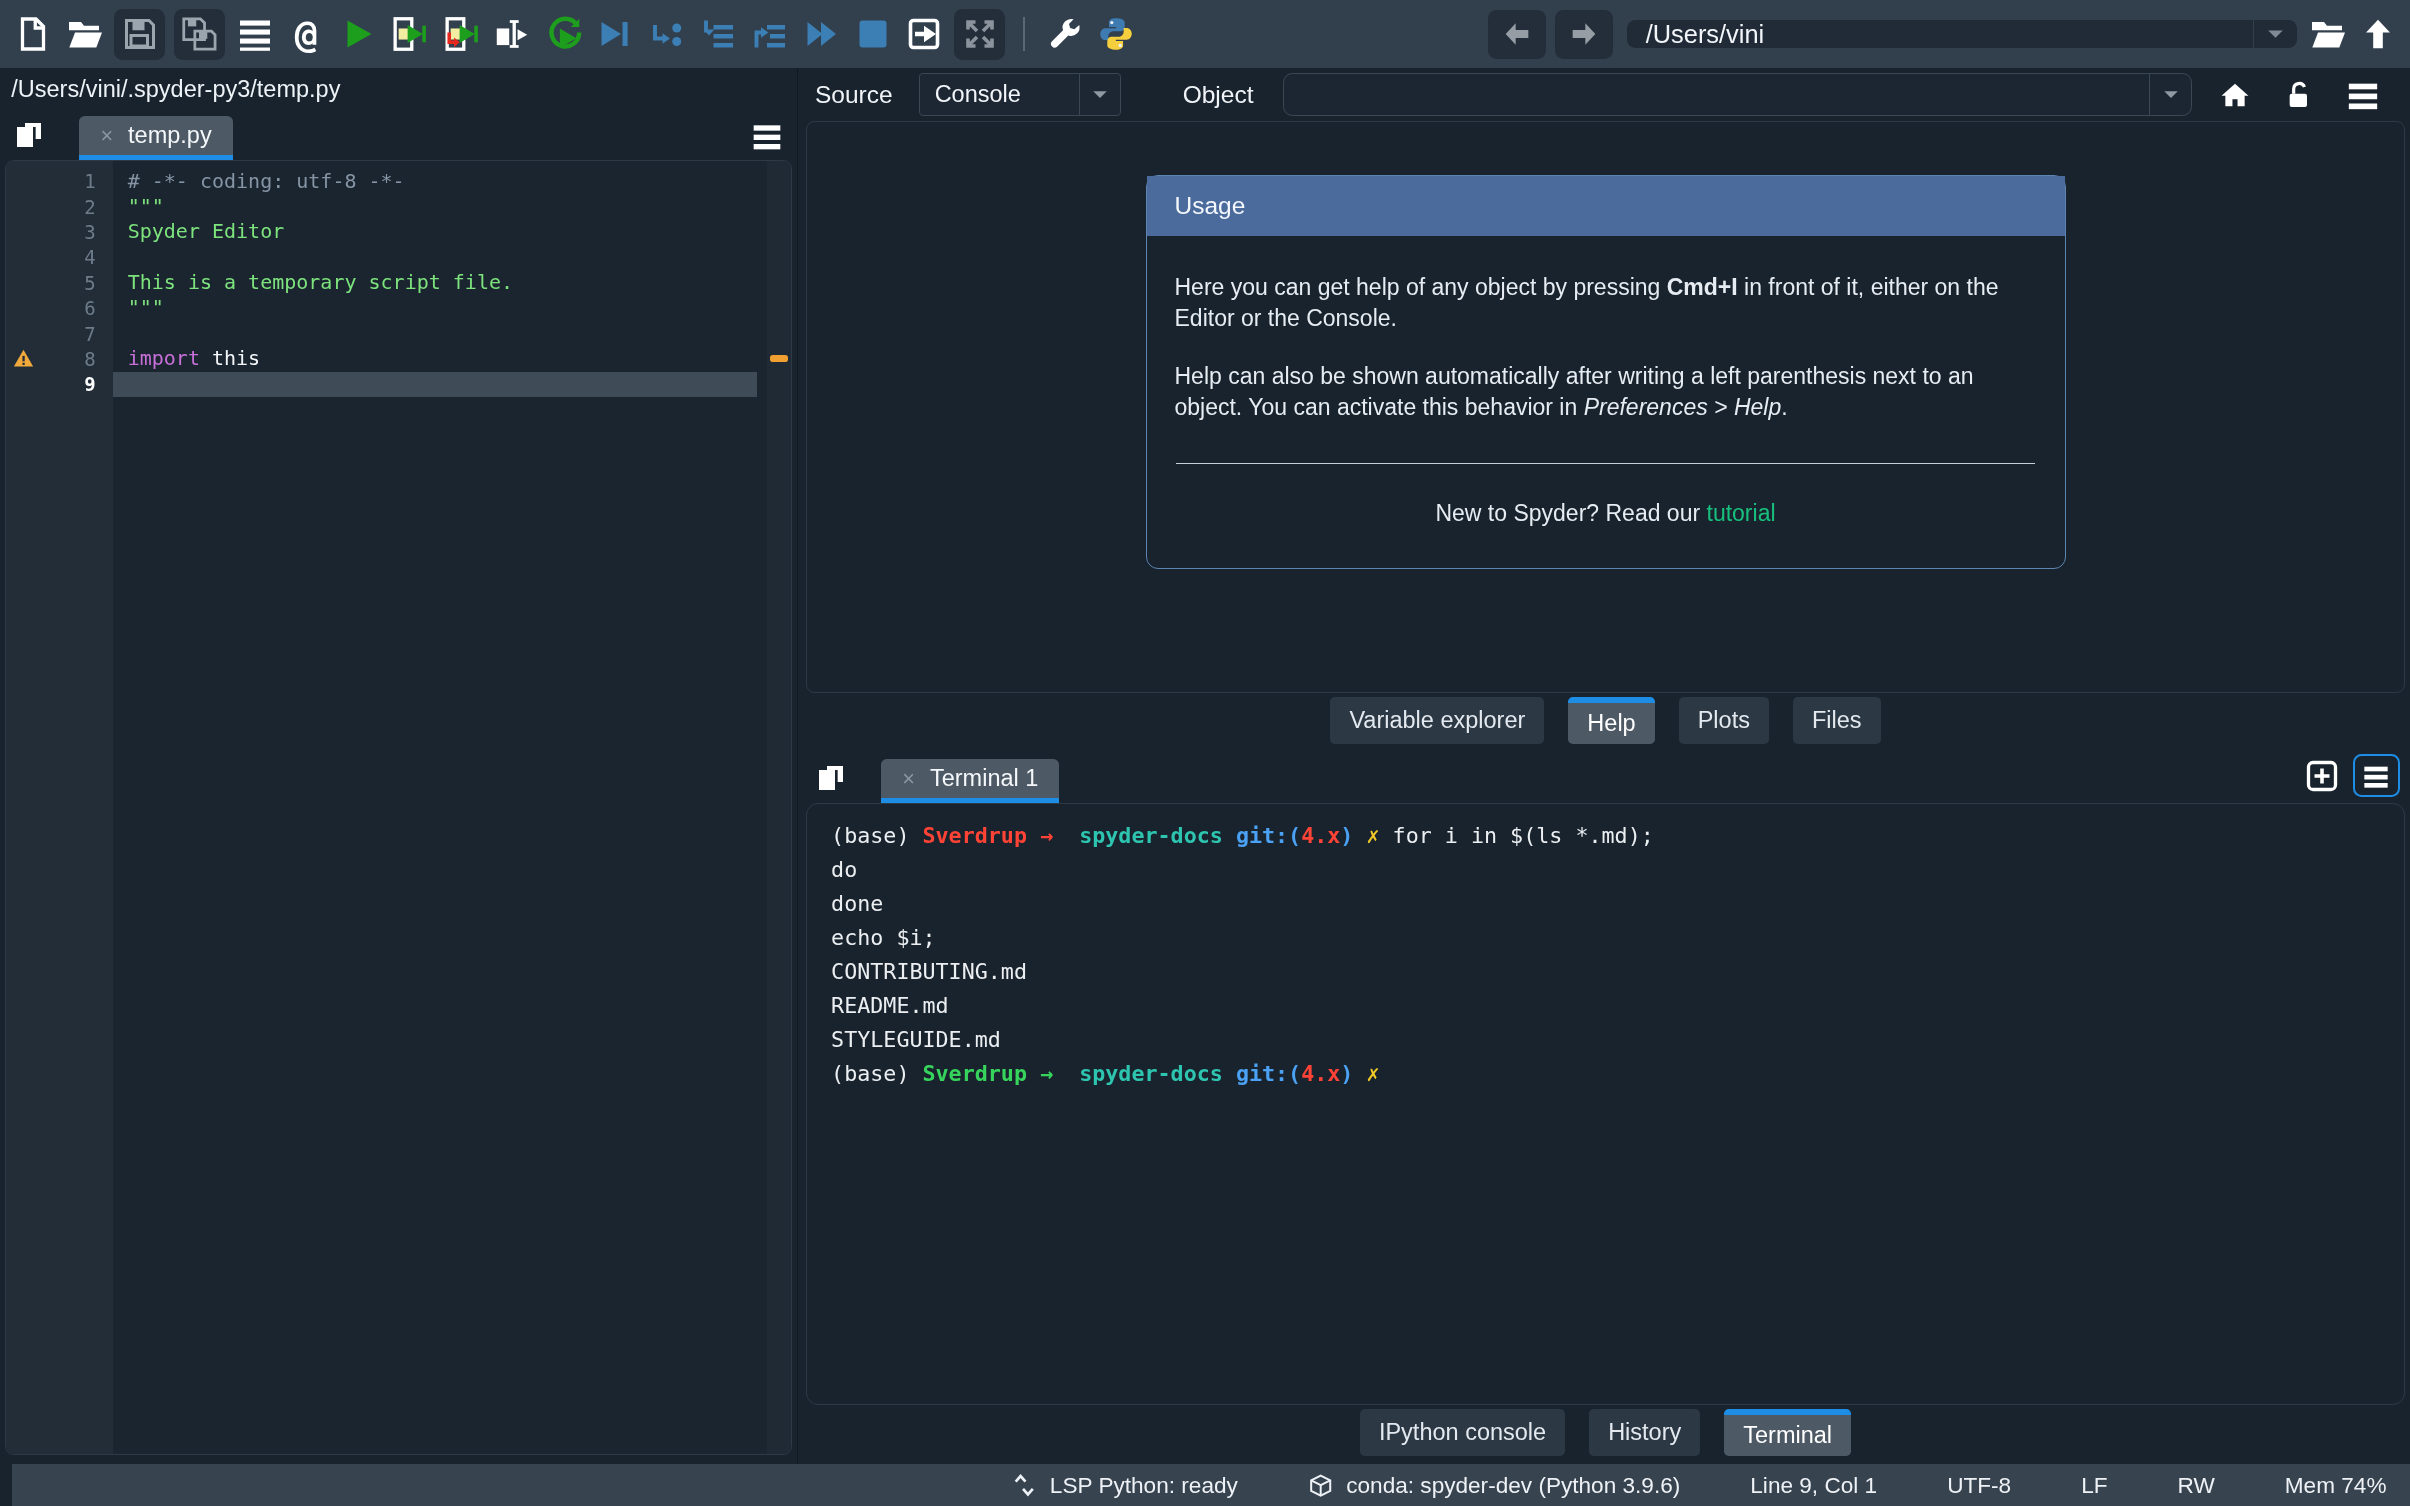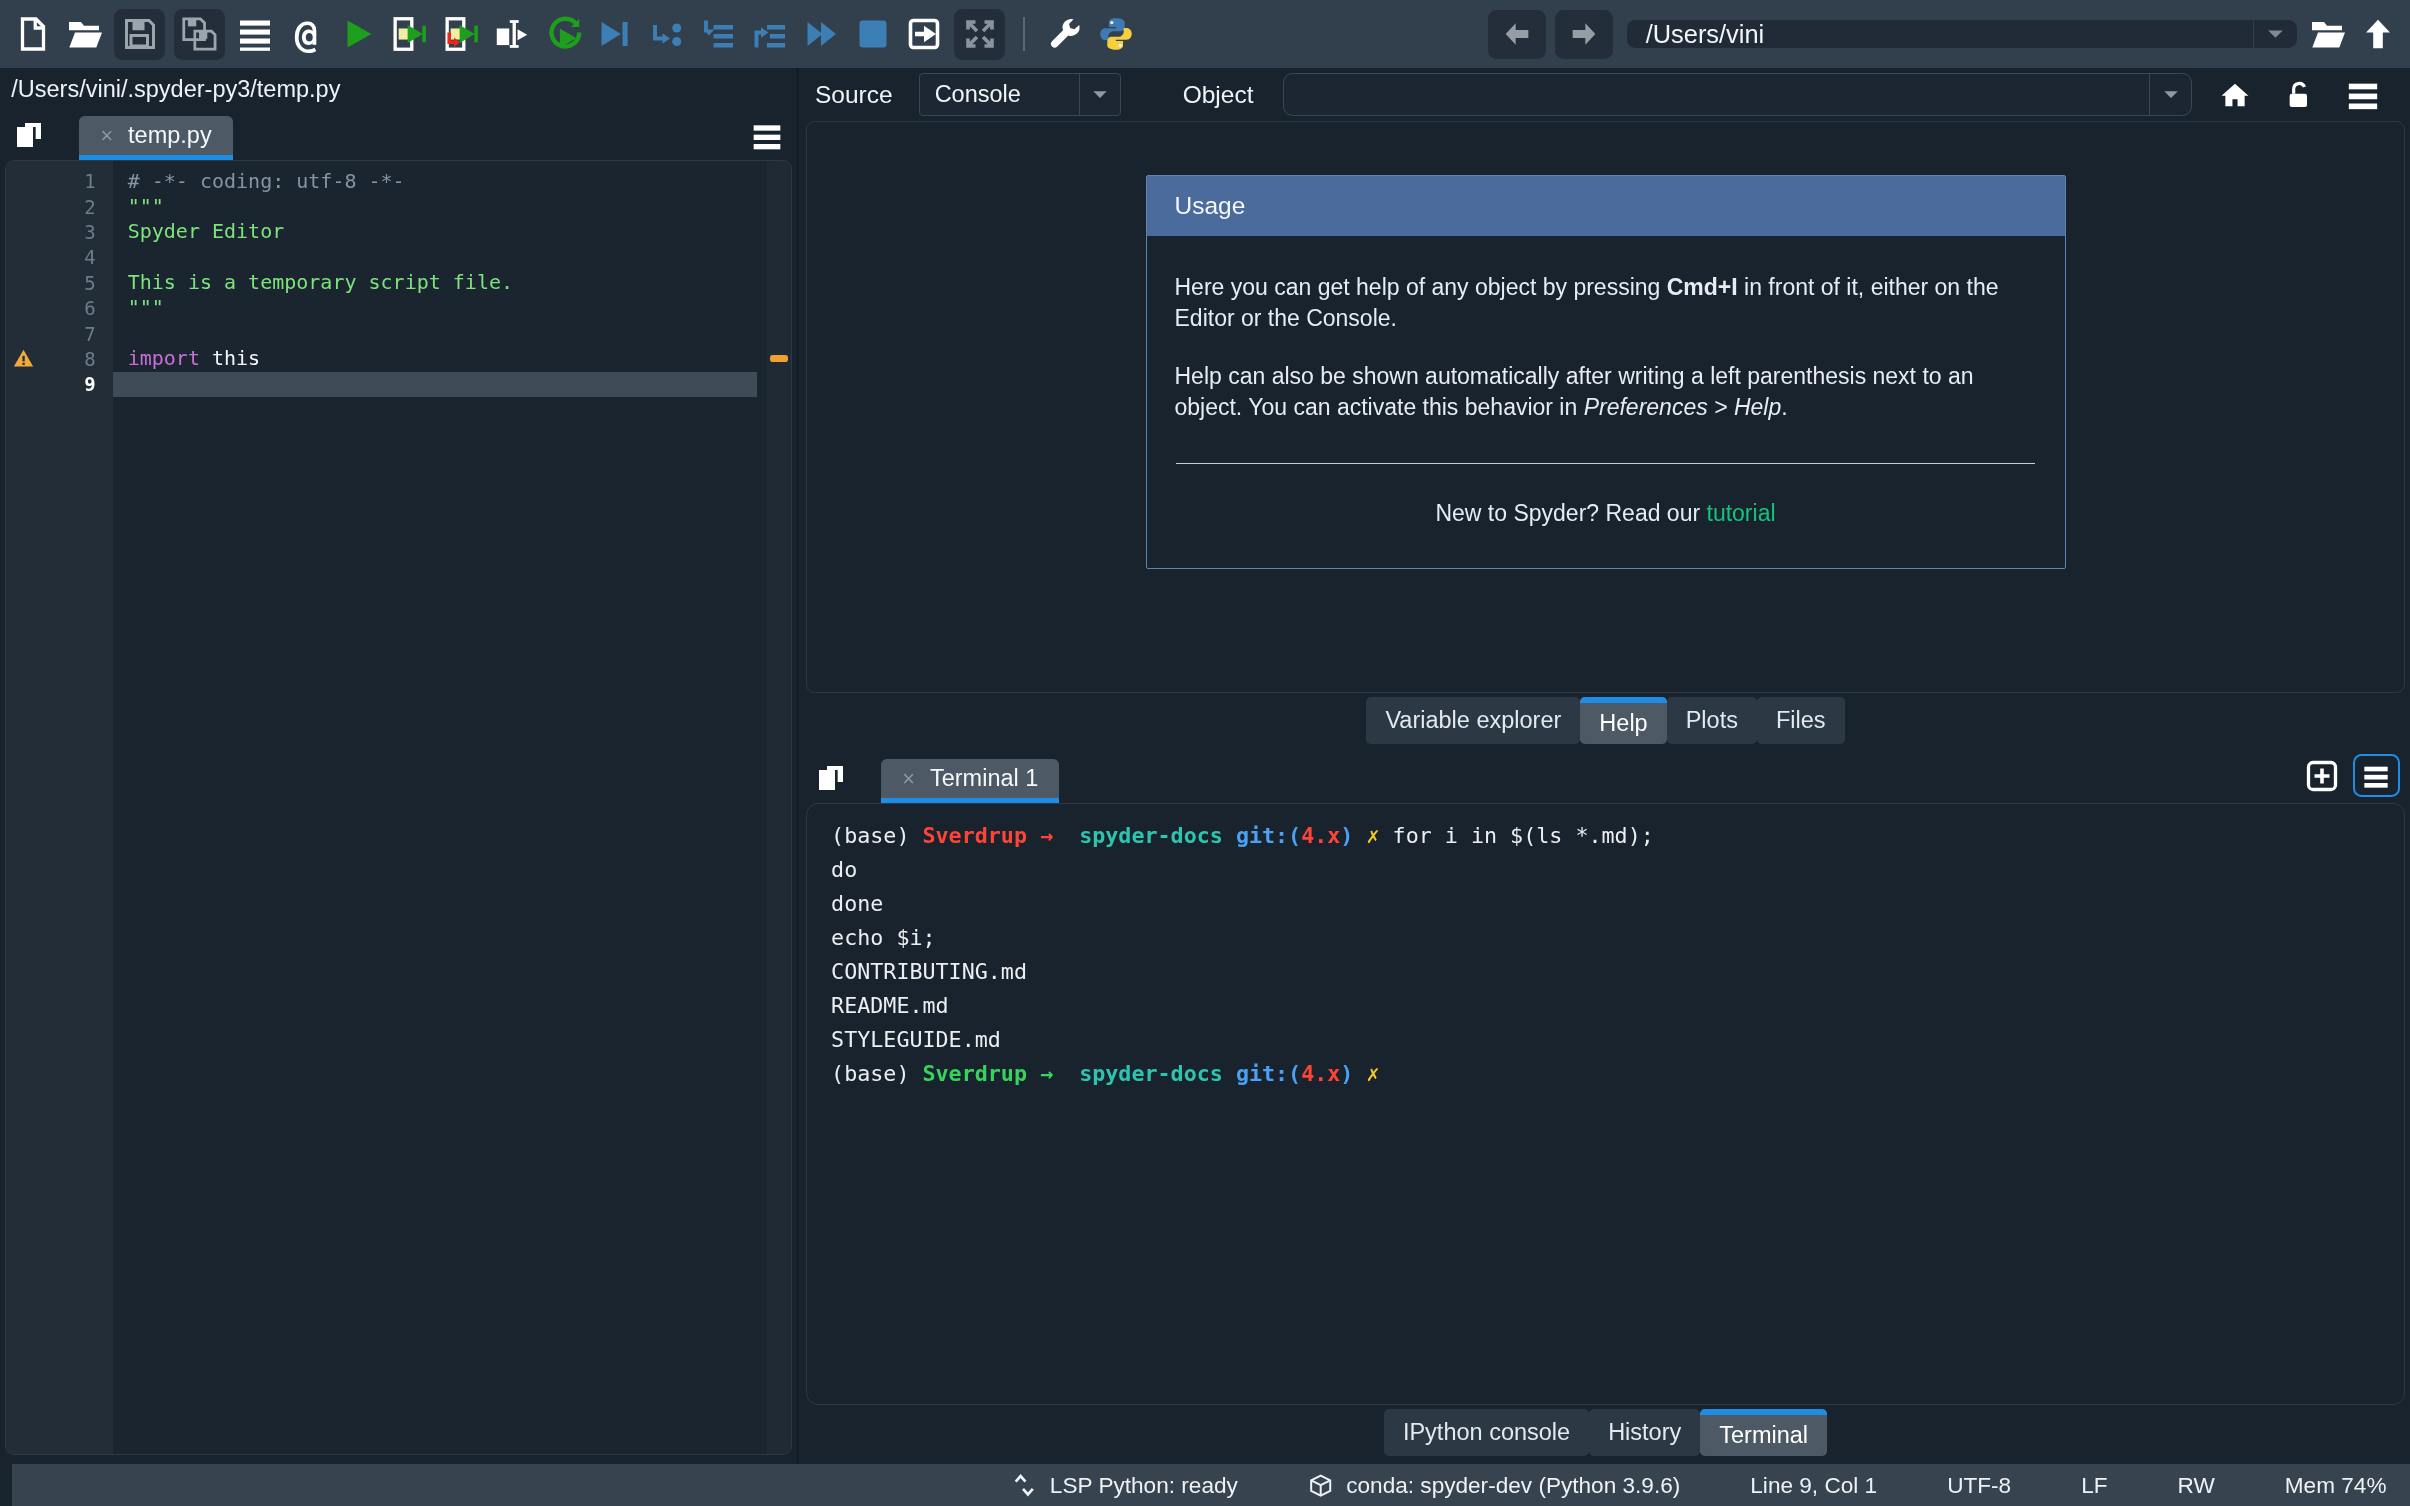--- a/index.html
+++ b/index.html
@@ -58,31 +58,31 @@
   .select .val{flex:1;padding-left:15px;font-size:23.5px;color:#f2f6fa}
   .select .chev{width:40px;height:100%;border-left:1.9px solid #3a4855;display:flex;align-items:center;justify-content:center}
   .obj-label{margin-left:62px}
   .combo{margin-left:30px;flex:1;max-width:909px;height:43px;border:1.9px solid #3a4855;border-radius:9.4px;
     background:#1c2632;display:flex;align-items:center;box-sizing:border-box}
   .combo .flexfill{flex:1}
   .combo .chev{width:41px;height:100%;border-left:1.9px solid #3a4855;display:flex;align-items:center;justify-content:center}
   .hicon{width:43px;height:43px;display:flex;align-items:center;justify-content:center;margin-left:21px;flex:none}
 
   #help-body{flex:1;border:1.9px solid #2c3946;border-radius:8.5px;margin:0 5.6px;background:#19232d;overflow:hidden}
-  .usage-card{width:918px;margin:53px auto 0;border:1.9px solid #5c85b2;border-radius:2px;background:#19232d}
+  .usage-card{width:918px;margin:53px auto 0;border:1.9px solid #5c85b2;border-radius:12px;background:#19232d}
   .usage-head{height:60px;background:#4a6b9c;display:flex;align-items:center;padding:0 28px;
     font-size:24.5px;color:#f4f8fc}
   .usage-body{padding:36px 28px 26px;font-size:23px;line-height:1.33;color:#e6ecf2}
   .usage-body p{margin:0 0 28px}
   .bold{font-weight:700}.italic{font-style:italic}
   .usage-hr{border:none;border-top:1.9px solid #c8cfd6;margin:41px 1.9px 0}
   .usage-foot{text-align:center;margin:34px 0 13px;font-size:23px;color:#e6ecf2}
   .link{color:#18c07d}
 
-  .bottom-tabs{height:55px;flex:none;display:flex;justify-content:center;align-items:flex-start;gap:0;padding-top:3.8px}
+  .bottom-tabs{height:55px;flex:none;display:flex;justify-content:center;align-items:flex-start;gap:24px;padding-top:3.8px}
   .btab{height:47px;display:flex;align-items:center;padding:0 19px;background:#2c3844;border-radius:4.7px;
     font-size:23.5px;color:#e3e9ef;box-sizing:border-box}
   .btab.active{background:#4d5964;border-top:6.6px solid #1e8de6;color:#ffffff}
 
   #term-tabbar{height:51px;display:flex;align-items:flex-end;padding:0 11.3px;flex:none}
   #term-body{flex:1;border:1.9px solid #2c3946;border-radius:12px;margin:0 5.6px;background:#19232d;
     padding:15px 24.5px;box-sizing:border-box;overflow:hidden}
   .t-line{font:21.7px/34px "DejaVu Sans Mono",monospace;white-space:pre}
   .tc-fg{color:#eceff2}
   .tc-red{color:#ff4336;font-weight:700}

